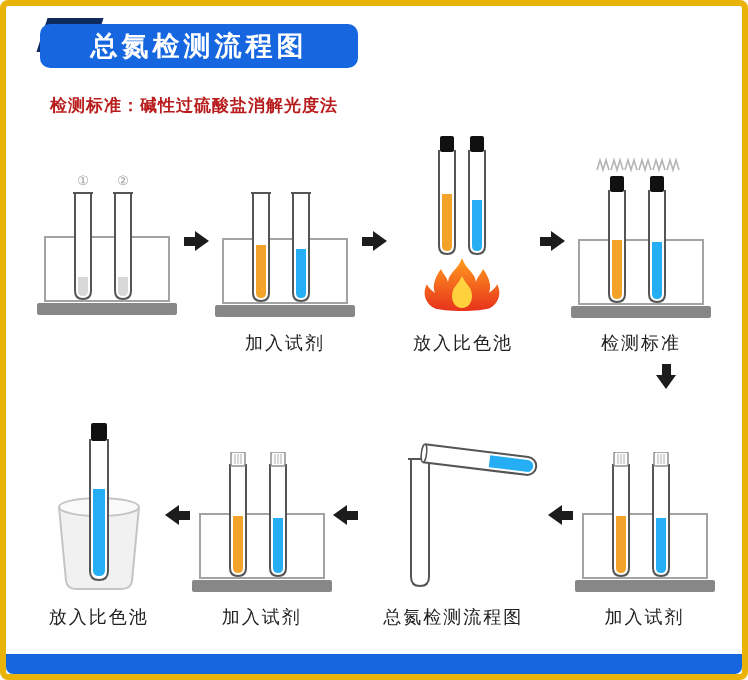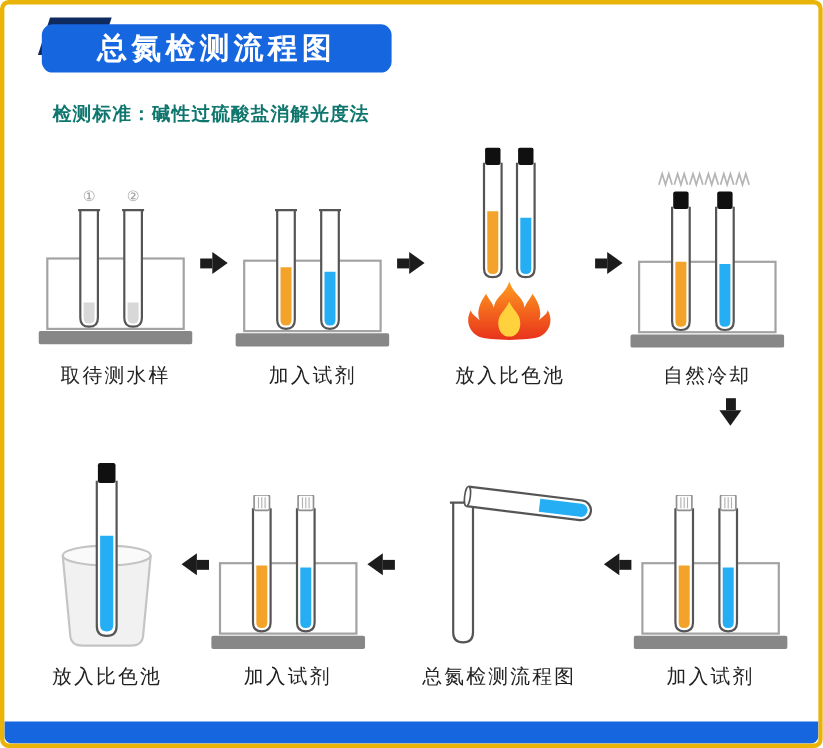--- a/index.html
+++ b/index.html
@@ -1,29 +1,29 @@
 <!DOCTYPE html>
 <html><head>
 <meta charset="utf-8">
 <style>
   html,body{margin:0;padding:0;background:#ffffff;}
   .page{
     position:relative;width:748px;height:680px;box-sizing:border-box;
-    background:#ffffff;border:4px solid #eab308;border-radius:8px;overflow:hidden;
+    background:#ffffff;border:6px solid #eab308;border-radius:8px;overflow:hidden;
     font-family:"Liberation Sans", sans-serif;
   }
   
   .banner-wrap{position:relative;margin:18px 0 0 34px;width:318px;height:44px;}
   .banner-fold{position:absolute;left:2px;top:-6px;width:56px;height:34px;
     background:#0f2a5e;transform:skewX(-18deg);}
   .banner{position:absolute;left:0;top:0;right:0;bottom:0;background:#1666e0;
     border-radius:10px;display:flex;align-items:center;justify-content:center;}
   .banner span{color:#ffffff;font-size:27px;font-weight:bold;letter-spacing:4px;}
   
-  .standard{margin:26px 0 0 44px;font-size:17px;font-weight:700;color:#0f766e;letter-spacing:1px;}
+  .standard{margin:26px 0 0 44px;font-size:17px;font-weight:700;color:#b91c1c;letter-spacing:1px;}
   
   .flow-row{display:flex;justify-content:space-between;padding:0 26px;}
   .row1{margin-top:14px;}
   .row2{margin-top:50px;}
   .step{display:flex;flex-direction:column;align-items:center;}
   .w140{width:140px}.w150{width:150px}.w190{width:190px}
   .graphic{height:190px;display:flex;align-items:flex-end;justify-content:center;}
   .caption{margin-top:10px;font-size:18px;color:#222222;letter-spacing:2px;font-weight:500;text-align:center;white-space:nowrap;}
   
   .harrow{display:flex;align-items:center;align-self:flex-start;margin-top:100px;}
@@ -70,21 +70,20 @@
             <path d="M41 106 L41 120 Q41 125 46 125 Q51 125 51 120 L51 106 Z" fill="#d8d8d8"></path>
             <path d="M36 22 L56 22" stroke="#555555" stroke-width="2"></path>
           </g>
           <g>
             <path d="M78 22 L78 120 Q78 128 86 128 Q94 128 94 120 L94 22" fill="#ffffff" stroke="#555555" stroke-width="2"></path>
             <path d="M81 106 L81 120 Q81 125 86 125 Q91 125 91 120 L91 106 Z" fill="#d8d8d8"></path>
             <path d="M76 22 L96 22" stroke="#555555" stroke-width="2"></path>
           </g>
         </svg>
       </div>
-      <div class="caption">取待测水样</div>
     </div>
 
     <div class="harrow right">
         <div class="shaft"></div>
         <div class="head"></div>
       </div>
 
     <div class="step w150">
       <div class="graphic">
         <svg width="140" height="138" viewBox="0 0 140 138">
@@ -165,21 +164,21 @@
             <path d="M41 84 L41 138 Q41 143 46 143 Q51 143 51 138 L51 84 Z" fill="#f3a32a"></path>
             <rect x="39" y="20" width="14" height="16" rx="2" fill="#101010"></rect>
           </g>
           <g>
             <path d="M78 34 L78 138 Q78 146 86 146 Q94 146 94 138 L94 34" fill="#ffffff" stroke="#555555" stroke-width="2"></path>
             <path d="M81 86 L81 138 Q81 143 86 143 Q91 143 91 138 L91 86 Z" fill="#26aef5"></path>
             <rect x="79" y="20" width="14" height="16" rx="2" fill="#101010"></rect>
           </g>
         </svg>
       </div>
-      <div class="caption">自然冷却</div>
+      <div class="caption">检测标准</div>
     </div>
   </div>
 
   <div class="varrow down-arrow-pos">
       <div class="shaft"></div>
       <div class="head"></div>
     </div>
 
   <div class="flow-row row2">
 

